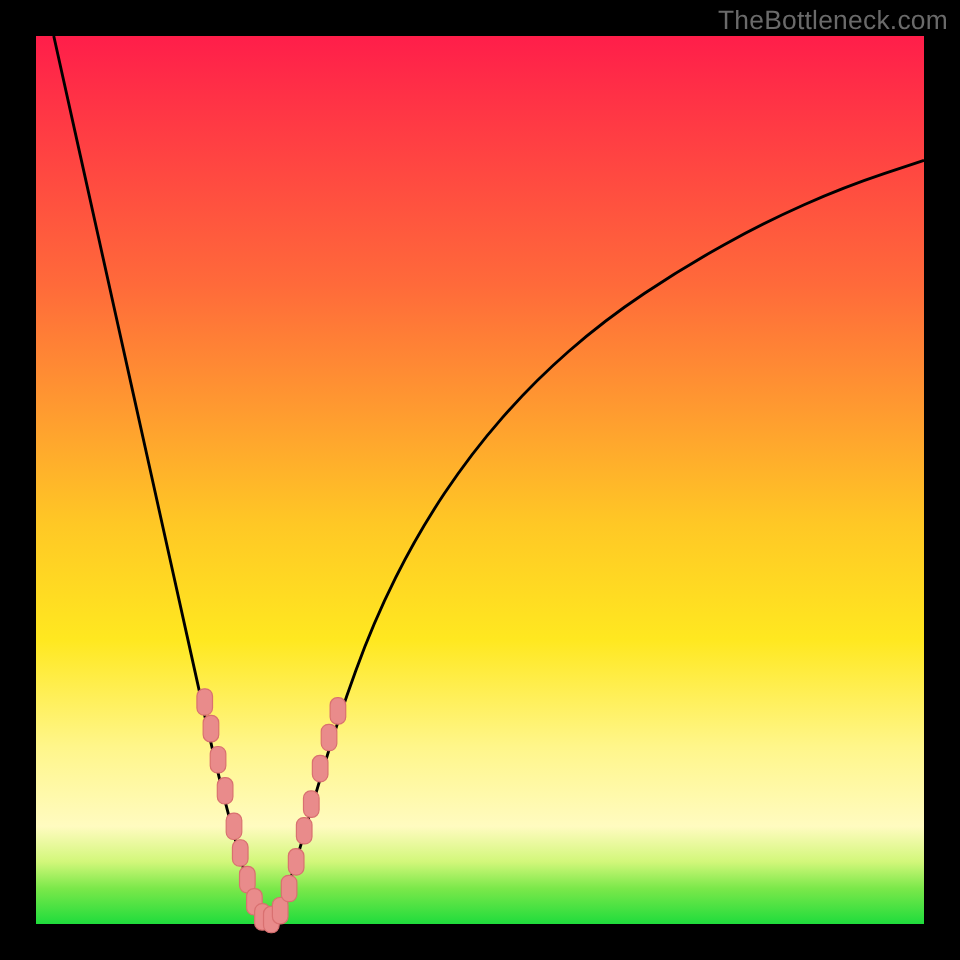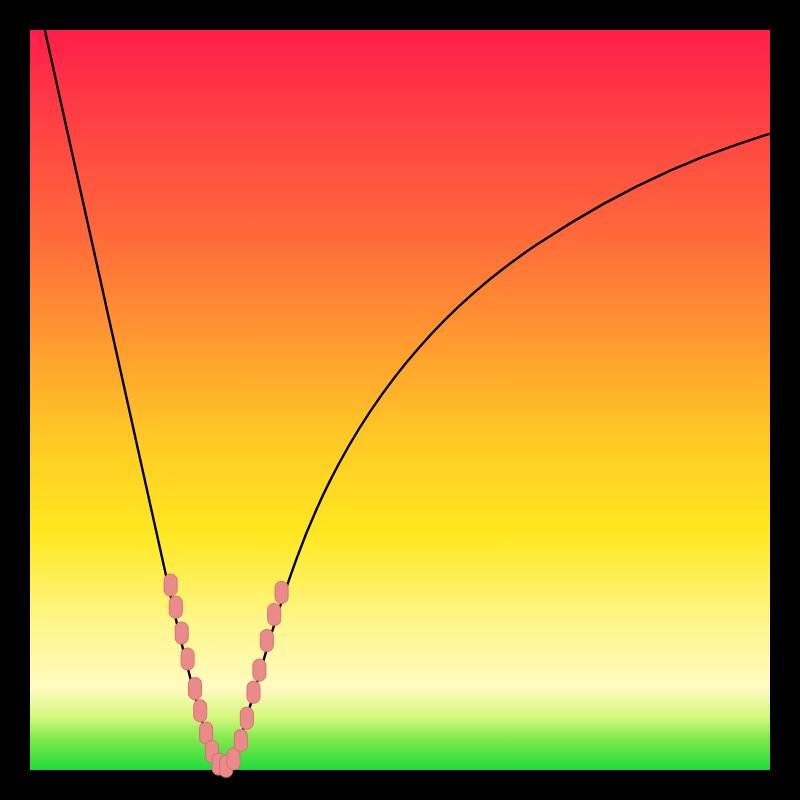--- a/index.html
+++ b/index.html
@@ -82,13 +82,14 @@
           <rect x="204.4" y="699.4" width="13" height="22" rx="6" ry="6" fill="#e98b8b" stroke="#d97070" stroke-width="1"></rect>
           <rect x="210.3" y="677.2" width="13" height="22" rx="6" ry="6" fill="#e98b8b" stroke="#d97070" stroke-width="1"></rect>
           <rect x="217.0" y="651.3" width="13" height="22" rx="6" ry="6" fill="#e98b8b" stroke="#d97070" stroke-width="1"></rect>
           <rect x="222.9" y="629.1" width="13" height="22" rx="6" ry="6" fill="#e98b8b" stroke="#d97070" stroke-width="1"></rect>
           <rect x="230.3" y="599.5" width="13" height="22" rx="6" ry="6" fill="#e98b8b" stroke="#d97070" stroke-width="1"></rect>
           <rect x="237.7" y="573.6" width="13" height="22" rx="6" ry="6" fill="#e98b8b" stroke="#d97070" stroke-width="1"></rect>
           <rect x="245.1" y="551.4" width="13" height="22" rx="6" ry="6" fill="#e98b8b" stroke="#d97070" stroke-width="1"></rect>
         </g>
     </svg>
   </div>
+  <div class="watermark">TheBottleneck.com</div>
 </div>
 
 </body></html>

